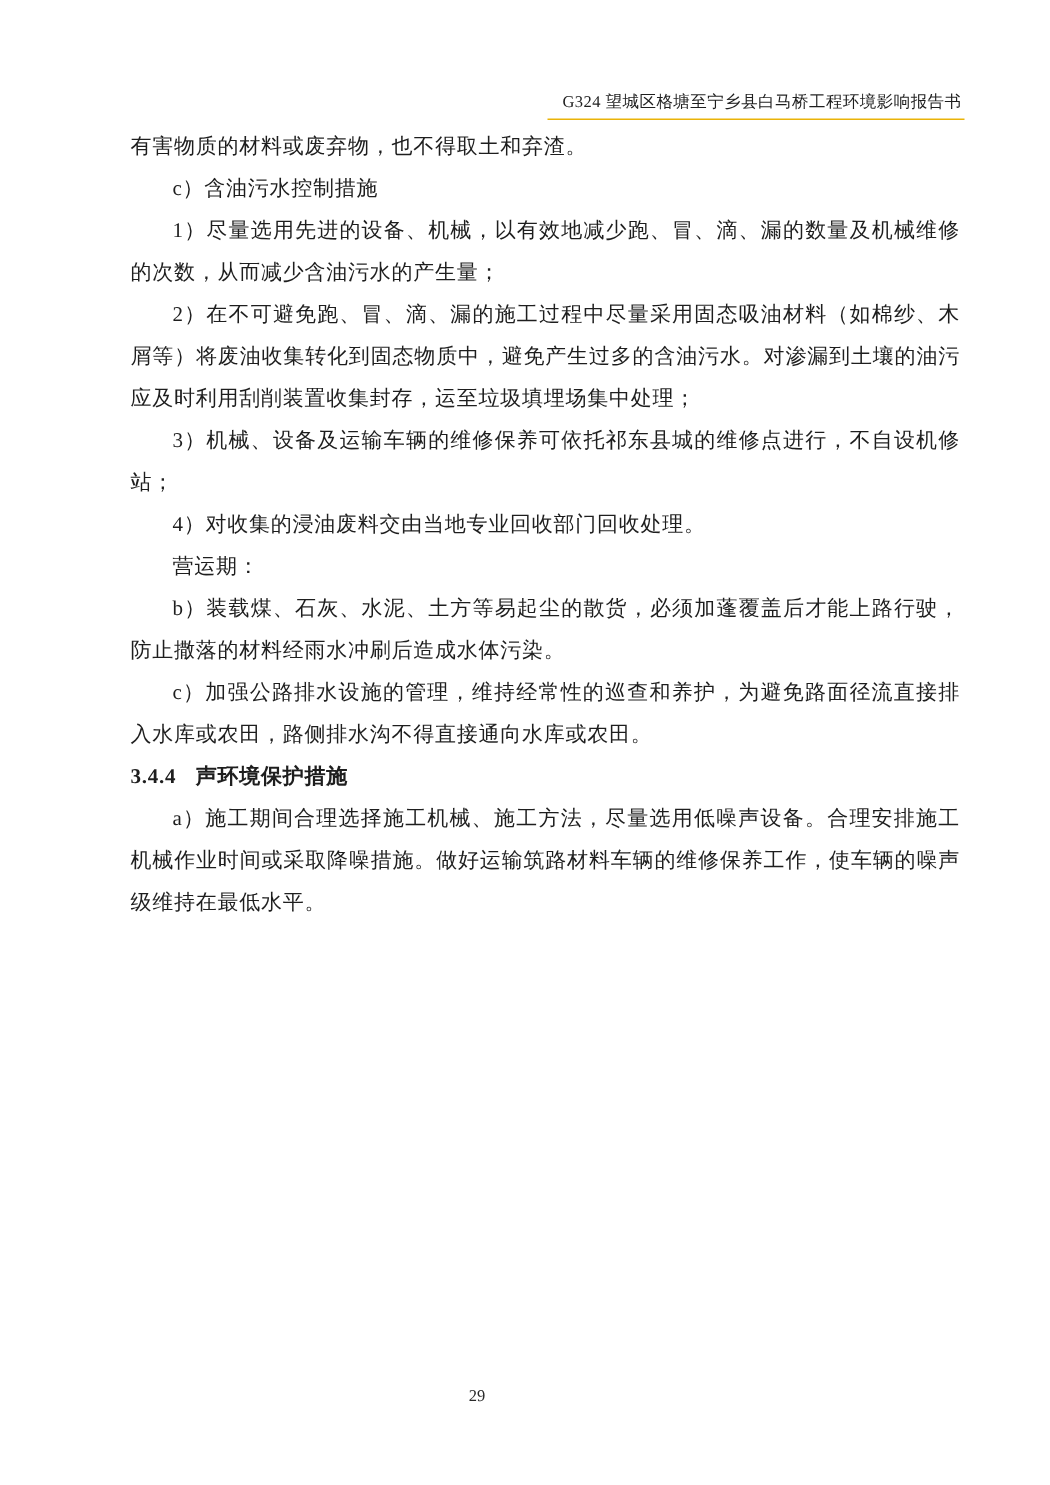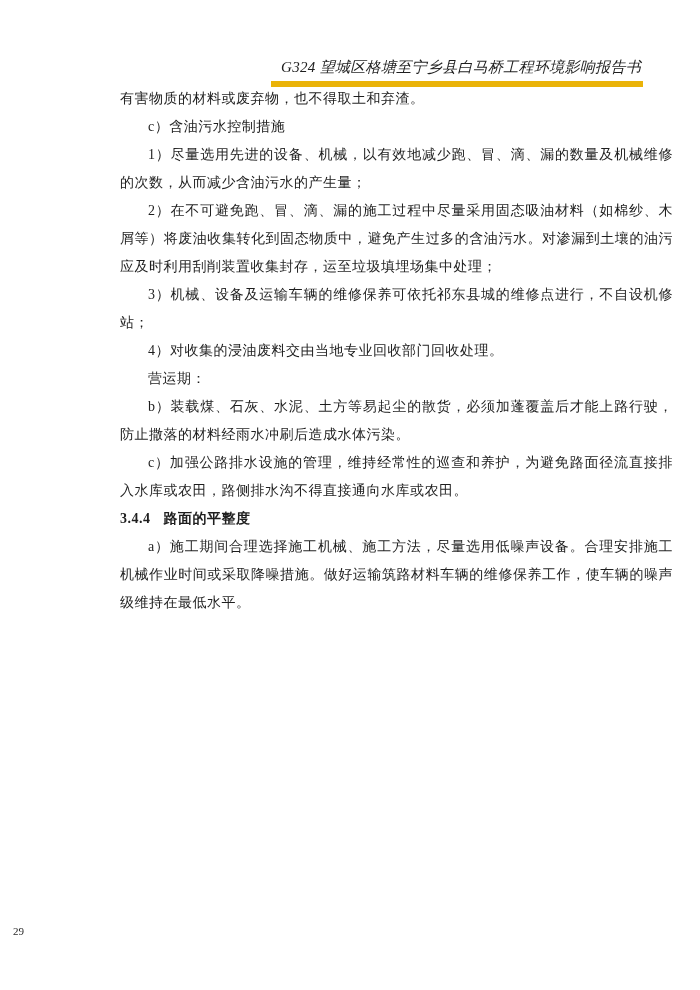--- a/index.html
+++ b/index.html
@@ -18,37 +18,35 @@
   }
   .header {
     position: absolute;
     top: 58px;
     left: 0;
     right: 57px;
     text-align: right;
   }
   .header-title {
     display: inline-block;
-    font-size: 15px;
+    font-size: 11px;
     letter-spacing: 0.3px;
-    border-bottom: 6px solid #eab308;
+    border-bottom: 1px solid #eab308;
     padding: 0 2px 4px 10px;
     white-space: nowrap;
-    font-style: italic;
   }
   .content {
     position: absolute;
     top: 85px;
     left: 87px;
     width: 553px;
     font-size: 14px;
     line-height: 28px;
     letter-spacing: 0.5px;
     text-align: justify;
-    margin-left: 33px;
   }
   .para {
     margin: 0;
     padding: 0;
     text-indent: 2em;
   }
   .para.no-indent {
     text-indent: 0;
   }
   .section-heading {
@@ -59,22 +57,23 @@
     font-weight: bold;
     letter-spacing: 0.5px;
     text-indent: 0;
   }
   .sec-num {
     margin-right: 13px;
   }
   .footer {
     position: absolute;
     top: 921px;
-    left: 13px;
+    left: 0;
     width: 636px;
+    text-align: center;
   }
   .page-number {
     font-size: 11px;
     color: #2a2a2a;
   }
 </style>
 </head>
 <body>
 
 <div class="page">
@@ -87,21 +86,21 @@
     <p class="para no-indent">有害物质的材料或废弃物，也不得取土和弃渣。</p>
     <p class="para">c）含油污水控制措施</p>
     <p class="para">1）尽量选用先进的设备、机械，以有效地减少跑、冒、滴、漏的数量及机械维修的次数，从而减少含油污水的产生量；</p>
     <p class="para">2）在不可避免跑、冒、滴、漏的施工过程中尽量采用固态吸油材料（如棉纱、木屑等）将废油收集转化到固态物质中，避免产生过多的含油污水。对渗漏到土壤的油污应及时利用刮削装置收集封存，运至垃圾填埋场集中处理；</p>
     <p class="para">3）机械、设备及运输车辆的维修保养可依托祁东县城的维修点进行，不自设机修站；</p>
     <p class="para">4）对收集的浸油废料交由当地专业回收部门回收处理。</p>
     <p class="para">营运期：</p>
     <p class="para">b）装载煤、石灰、水泥、土方等易起尘的散货，必须加蓬覆盖后才能上路行驶，防止撒落的材料经雨水冲刷后造成水体污染。</p>
     <p class="para">c）加强公路排水设施的管理，维持经常性的巡查和养护，为避免路面径流直接排入水库或农田，路侧排水沟不得直接通向水库或农田。</p>
 
-    <h3 class="section-heading"><span class="sec-num">3.4.4</span><span class="sec-title">路面的平整度</span></h3>
+    <h3 class="section-heading"><span class="sec-num">3.4.4</span><span class="sec-title">声环境保护措施</span></h3>
 
     <p class="para">a）施工期间合理选择施工机械、施工方法，尽量选用低噪声设备。合理安排施工机械作业时间或采取降噪措施。做好运输筑路材料车辆的维修保养工作，使车辆的噪声级维持在最低水平。</p>
   </main>
 
   <div class="footer">
     <span class="page-number">29</span>
   </div>
 
 </div>
 

